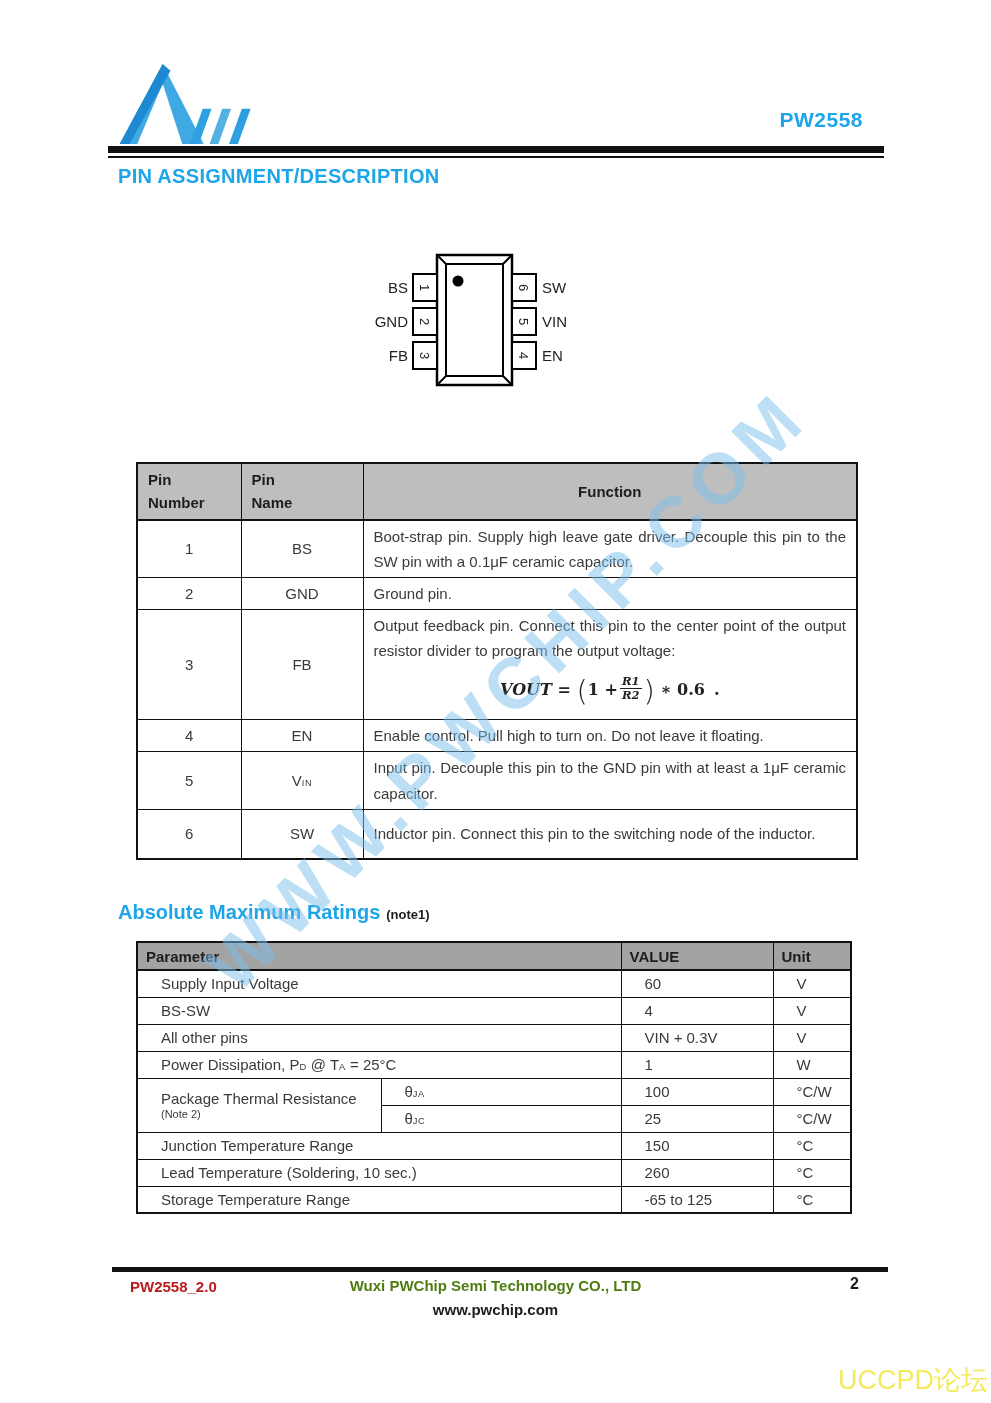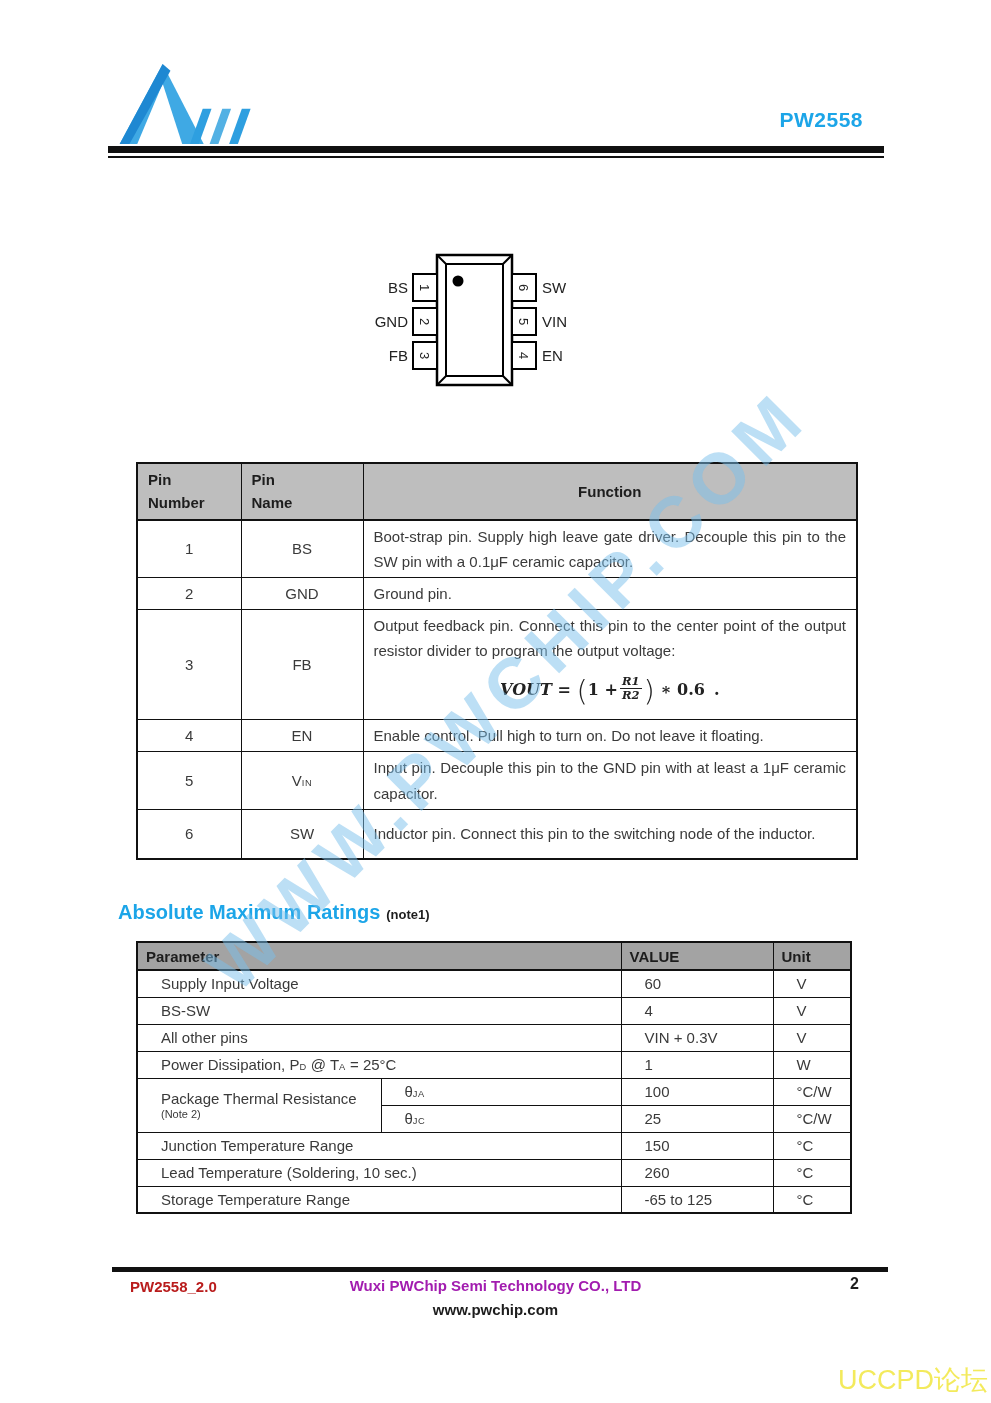--- a/index.html
+++ b/index.html
@@ -74,21 +74,21 @@
   }
   .amr-table { border:2.5px solid #111; }
   .amr-table th, .amr-table td { border:1.5px solid #111; padding:2px 8px; text-align:left; }
   .amr-table th { background:#a3a3a3; color:#1d1d1d; font-weight:bold; height:28px; border-bottom:2px solid #111; }
   .amr-table td { height:27px;padding-left:23px; }
   .ptr-note { font-size:11px; display:block; margin-top:1px; }
 
   
   .foot-rule { position:absolute; left:112px; top:1267px; width:776px; height:5px; background:#111; }
   .foot-left { position:absolute; left:130px; top:1278px; font-size:15px; font-weight:bold; color:#b91c1c;text-align:right; }
-  .foot-company { position:absolute; left:0; top:1277px; width:991px; text-align:center; font-size:15px; font-weight:bold; color:#a21caf; }
+  .foot-company { position:absolute; left:0; top:1277px; width:991px; text-align:center; font-size:15px; font-weight:bold; color:#4d7c0f; }
   .foot-site { position:absolute; left:0; top:1301px; width:991px; text-align:center; font-size:15px; font-weight:bold; color:#1d1d1d; }
   .foot-page { position:absolute; right:132px; top:1275px; font-size:16px; font-weight:bold; color:#1d1d1d; }
 
   
   .wm-diagonal {
     position:absolute; left:103px; top:652px; width:804px; height:86px;
     transform:rotate(-45deg); transform-origin:center;
     font-size:72px; font-weight:bold; letter-spacing:9px;
     color:rgba(122,191,236,0.5); text-align:center; white-space:nowrap;
     pointer-events:none; z-index:5;
@@ -110,20 +110,21 @@
     <polygon points="46,24 20,86 66,86" fill="#ffffff"></polygon>
     <polygon points="2,86 46,4 54,11 12,86" fill="#1E88D2"></polygon>
     <polygon points="74,86 87,50 96,50 83,86" fill="#2E9FE0"></polygon>
     <polygon points="94,86 107,50 116,50 103,86" fill="#53B1E4"></polygon>
     <polygon points="114,86 127,50 136,50 123,86" fill="#2E9FE0"></polygon>
   </svg>
 
   <div class="product-name">PW2558</div>
   <div class="head-rule"></div>
 
+  <div class="section-title">PIN ASSIGNMENT/DESCRIPTION</div>
 
   <svg class="pin-diagram" viewBox="0 0 290 150">
 
     <rect x="67" y="10" width="75" height="130" fill="#fff" stroke="#000" stroke-width="2.5"></rect>
     <rect x="76" y="19" width="57" height="112" fill="#fff" stroke="#000" stroke-width="2"></rect>
     <line x1="67" y1="10" x2="76" y2="19" stroke="#000" stroke-width="2"></line>
     <line x1="142" y1="10" x2="133" y2="19" stroke="#000" stroke-width="2"></line>
     <line x1="67" y1="140" x2="76" y2="131" stroke="#000" stroke-width="2"></line>
     <line x1="142" y1="140" x2="133" y2="131" stroke="#000" stroke-width="2"></line>
     <circle cx="88" cy="36" r="5.5" fill="#000"></circle>

